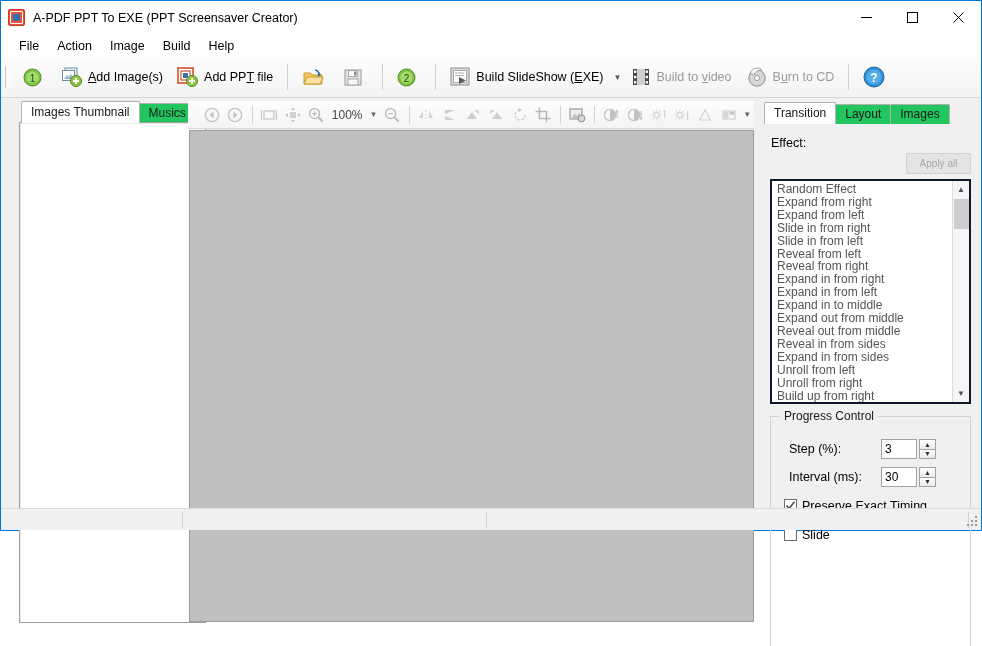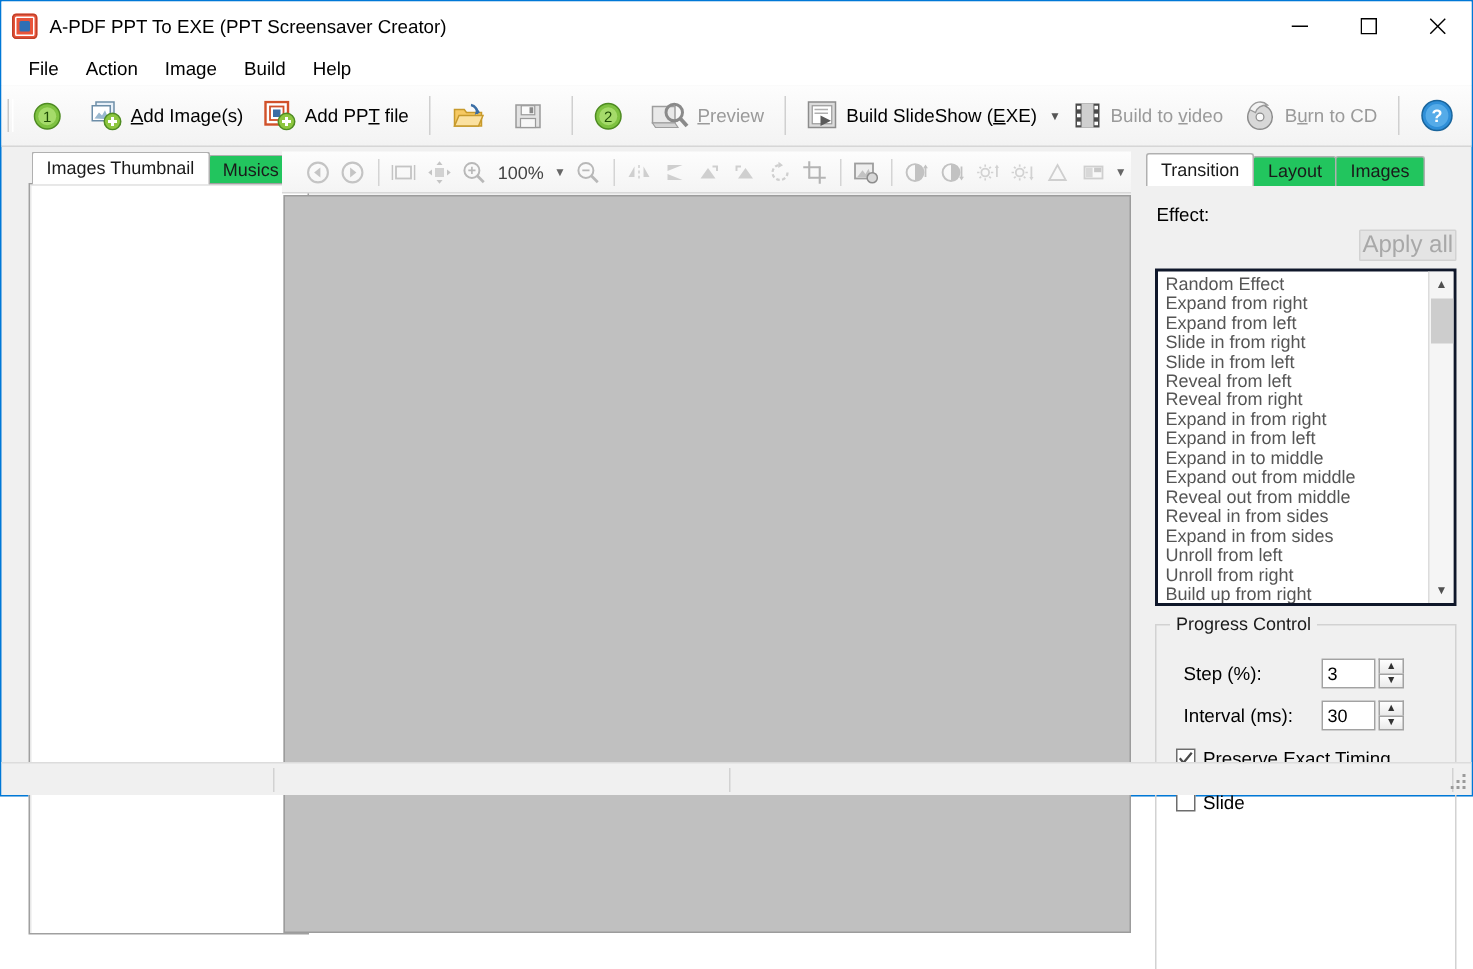--- a/index.html
+++ b/index.html
@@ -108,21 +108,21 @@
     width:17px;background:#f5f5f5;border-left:1px solid #dcdcdc;
     display:flex;flex-direction:column;align-items:center;justify-content:space-between;
     box-sizing:border-box;
   }
   .sbarrow{height:17px;width:17px;display:flex;align-items:center;justify-content:center;font-size:8px;color:#505050;}
   .sbthumb{width:15px;height:30px;background:#cdcdcd;margin-top:1px;}
   .effect-label{position:absolute;left:9px;top:35px;font-size:12.5px;color:#000;}
   .applyall{
     position:absolute;left:144px;top:52px;width:65px;height:21px;
     background:#e4e4e4;border:1px solid #d2d2d2;color:#a8a8a8;
-    font-size:16px;display:flex;align-items:center;justify-content:center;
+    font-size:10px;display:flex;align-items:center;justify-content:center;
     box-sizing:border-box;border-radius:1px;
   }
 
   .groupbox{
     position:absolute;left:8px;top:315px;width:201px;height:235px;
     border:1px solid #d2d2d2;box-sizing:border-box;
   }
   .grouptitle{
     position:absolute;left:9px;top:-8px;background:#f0f0f0;padding:0 4px;
     font-size:12px;color:#1a1a1a;
@@ -266,31 +266,20 @@
     <div class="tbtn">
       <span class="glyph">
         <svg width="19" height="19" viewBox="0 0 19 19">
           <circle cx="9.5" cy="9.5" r="8.5" fill="#7fc241" stroke="#4e8b22" stroke-width="1"></circle>
           <circle cx="9.5" cy="9.5" r="6" fill="#a5db6a"></circle>
           <text x="9.5" y="13.5" font-size="10" font-family="Liberation Sans, sans-serif" fill="#1f4d06" text-anchor="middle">2</text>
         </svg>
       </span>
     </div>
 
-    <div class="tbtn disabled">
-      <span class="glyph">
-        <svg width="26" height="21" viewBox="0 0 26 21">
-          <rect x="1" y="4" width="15" height="11" fill="#e9e9e9" stroke="#9e9e9e" stroke-width="1"></rect>
-          <polygon points="1,15 16,15 18,18 3,18" fill="#d4d4d4" stroke="#9e9e9e" stroke-width="0.8"></polygon>
-          <circle cx="15.5" cy="8" r="5.5" fill="none" stroke="#8a8a8a" stroke-width="2"></circle>
-          <line x1="19.5" y1="12" x2="24" y2="17" stroke="#8a8a8a" stroke-width="2.6"></line>
-        </svg>
-      </span>
-      <span><span class="u">P</span>review</span>
-    </div>
 
     <div class="tsep"></div>
 
     <div class="tbtn">
       <span class="glyph">
         <svg width="21" height="20" viewBox="0 0 21 20">
           <rect x="1" y="1" width="18" height="17" fill="#dcdcdc" stroke="#8c8c8c" stroke-width="1"></rect>
           <rect x="3.5" y="3.5" width="13" height="12" fill="#fff" stroke="#9a9a9a" stroke-width="0.8"></rect>
           <line x1="5" y1="6" x2="14" y2="6" stroke="#b0b0b0" stroke-width="1"></line>
           <line x1="5" y1="8.5" x2="14" y2="8.5" stroke="#b0b0b0" stroke-width="1"></line>

